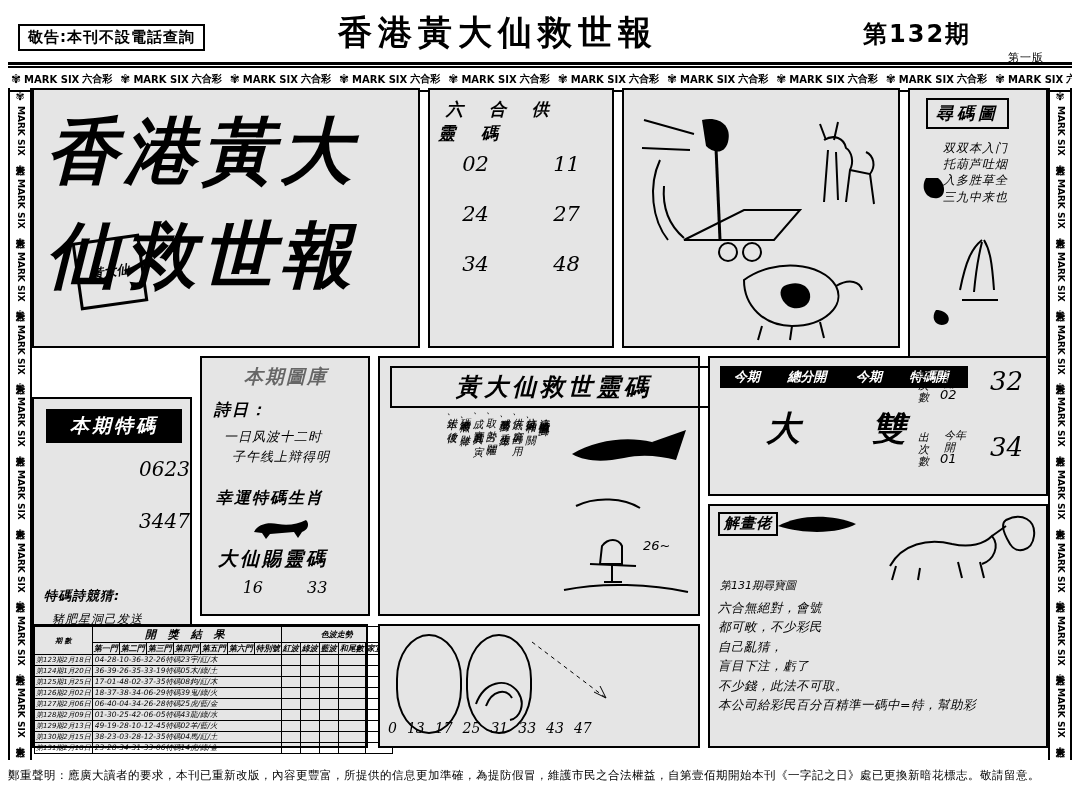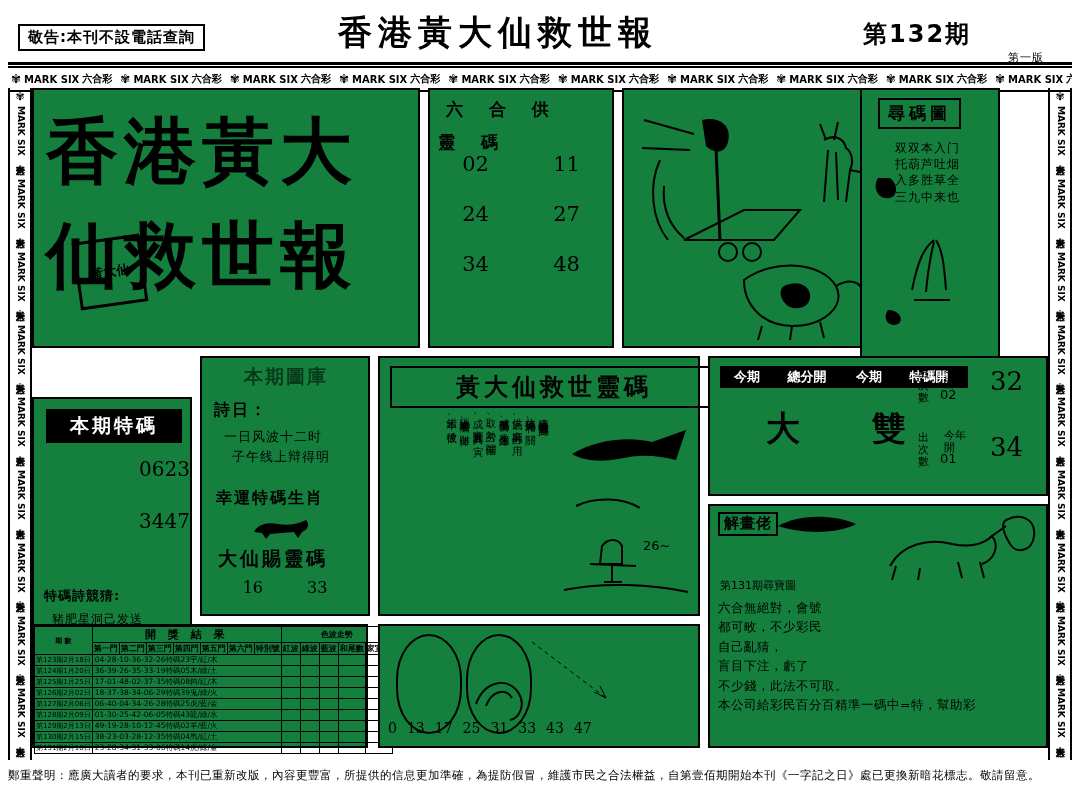--- a/index.html
+++ b/index.html
@@ -21,38 +21,38 @@
 
   .mark-col{position:absolute;top:88px;width:24px;height:672px;display:flex;flex-direction:column;align-items:center;justify-content:space-between;padding:2px 0;box-sizing:border-box;}
   .mark-col.left{left:8px;border-right:2px solid #000;border-left:2px solid #000;}
   .mark-col.right{left:1048px;border-left:2px solid #000;border-right:2px solid #000;}
   .vcell{writing-mode:vertical-rl;font-size:9px;font-weight:bold;letter-spacing:0px;height:auto;}
   .flower{font-size:11px;}
 
   
   .content{position:absolute;left:32px;top:88px;width:1016px;height:672px;}
 
-  .box{position:absolute;border:2px solid #000;box-sizing:border-box;background:#15803d;}
+  .box{position:absolute;border:2px solid #000;box-sizing:border-box;background:#e5e5e5;font-style:italic;}
 
   
   .logo-box{left:0px;top:0px;width:388px;height:260px;}
   .logo-line1{position:absolute;left:12px;top:14px;font-size:72px;font-weight:bold;font-family:"DejaVu Serif","Liberation Serif",serif;letter-spacing:6px;}
   .logo-line2{position:absolute;left:12px;top:118px;font-size:72px;font-weight:bold;font-family:"DejaVu Serif","Liberation Serif",serif;letter-spacing:6px;}
   .seal{position:absolute;left:42px;top:148px;width:62px;height:62px;border:3px solid #000;transform:rotate(-8deg);display:flex;align-items:center;justify-content:center;font-size:13px;font-weight:bold;line-height:1.05;text-align:center;}
 
   
   .six-box{left:396px;top:0px;width:186px;height:260px;}
   .six-title{position:absolute;left:16px;top:8px;width:154px;font-size:17px;font-weight:bold;letter-spacing:10px;font-family:"DejaVu Serif","Liberation Serif",serif;}
-  .six-title2{position:absolute;left:8px;top:41px;width:170px;font-size:17px;font-weight:bold;letter-spacing:10px;font-family:"DejaVu Serif","Liberation Serif",serif;}
+  .six-title2{position:absolute;left:8px;top:32px;width:170px;font-size:17px;font-weight:bold;letter-spacing:10px;font-family:"DejaVu Serif","Liberation Serif",serif;}
   .six-nums{position:absolute;left:0;top:62px;width:100%;}
   .six-row{display:flex;justify-content:space-around;font-size:21px;font-family:"DejaVu Serif","Liberation Serif",serif;margin-bottom:26px;}
 
   
   .pic1{left:590px;top:0px;width:278px;height:260px;}
-  .pic2{left:828px;top:0px;width:140px;height:292px;}
+  .pic2{left:876px;top:0px;width:140px;height:292px;}
   .xunma-title{position:absolute;left:16px;top:8px;border:2px solid #000;padding:2px 8px;font-size:17px;font-weight:bold;letter-spacing:4px;}
   .poem-v{position:absolute;left:16px;top:50px;font-size:12px;line-height:1.35;letter-spacing:1px;font-family:"DejaVu Serif","Liberation Serif",serif;}
 
   
   .tema-box{left:0px;top:268px;width:160px;height:260px;margin-top:41px;}
   .tema-title{position:absolute;left:12px;top:10px;width:132px;text-align:center;border:2px solid #000;background:#000;color:#fff;font-size:19px;font-weight:bold;letter-spacing:3px;padding:2px 0;}
   .tema-nums{position:absolute;left:0;top:58px;width:100%;}
   .tema-row{display:flex;justify-content:flex-end;font-size:20px;font-family:"DejaVu Serif","Liberation Serif",serif;margin-bottom:28px;}
   .tema-foot{position:absolute;left:10px;top:188px;font-size:13px;font-weight:bold;letter-spacing:1px;}
   .tema-foot2{position:absolute;left:18px;top:212px;font-size:12px;letter-spacing:1px;}

